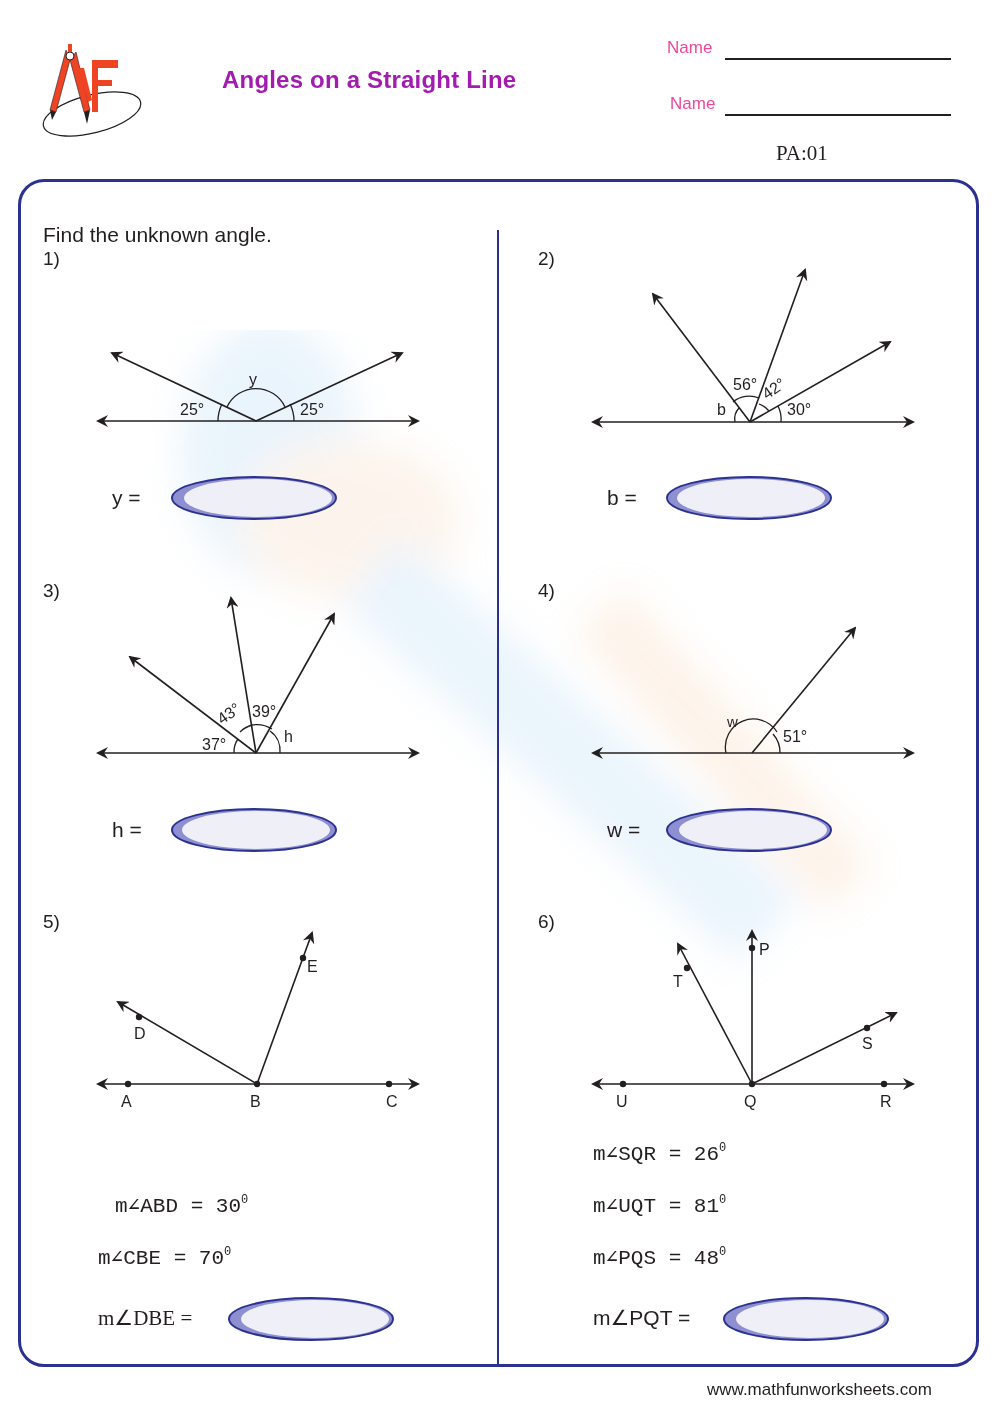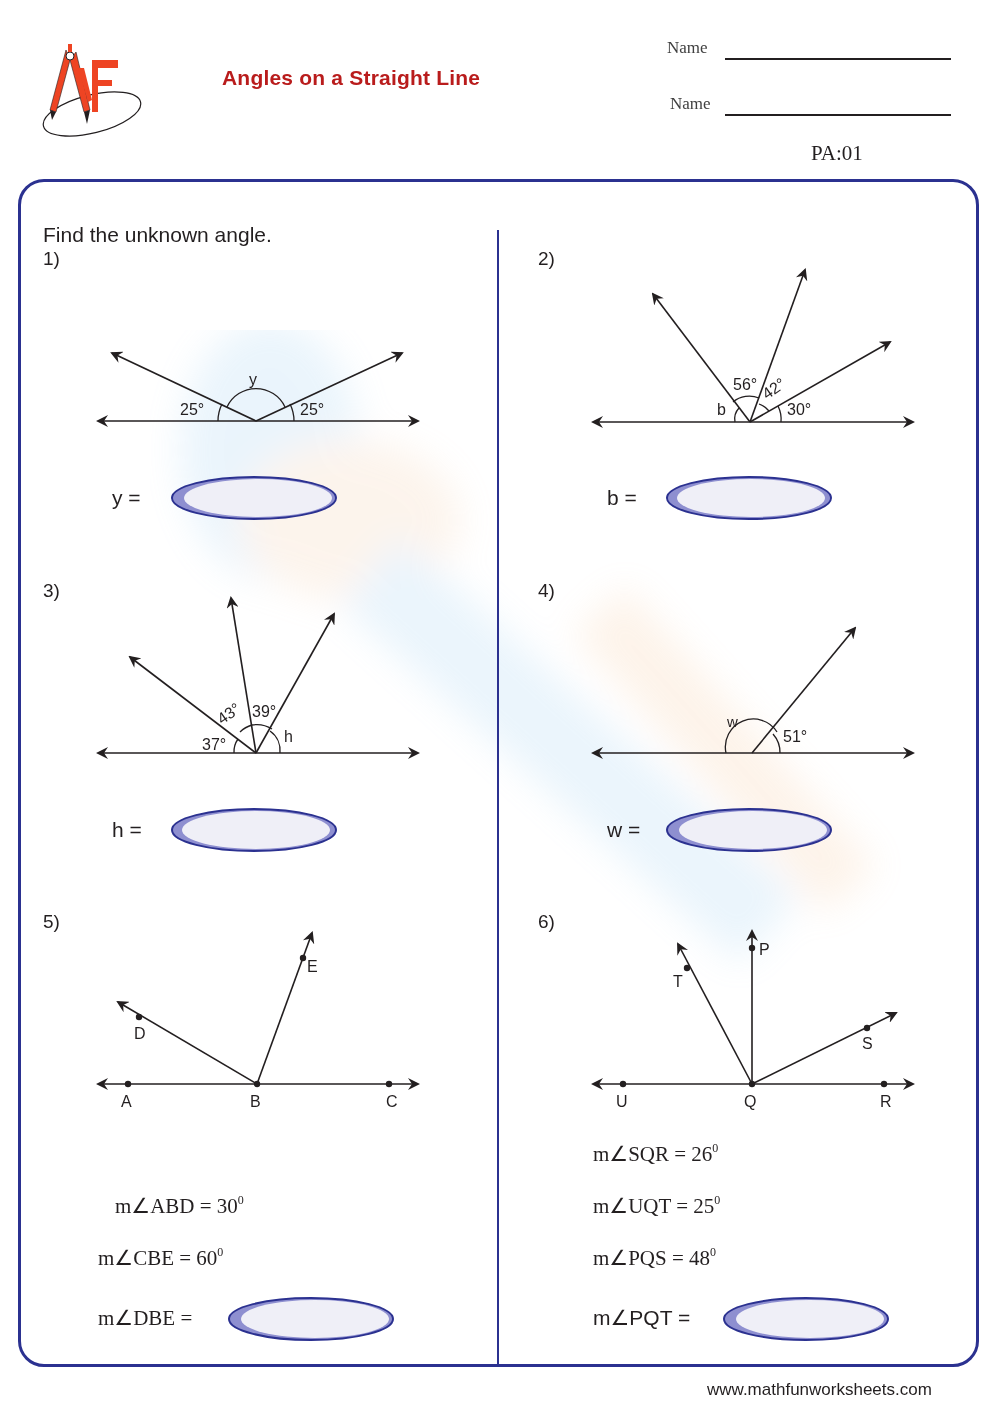--- a/index.html
+++ b/index.html
@@ -1,29 +1,29 @@
 <!DOCTYPE html>
 <html><head>
 <meta charset="utf-8">
 <style>
   * { margin: 0; padding: 0; box-sizing: border-box; }
   html, body { width: 1000px; height: 1415px; background: #ffffff; }
   body { position: relative; font-family: "DejaVu Sans", sans-serif; color: #231f20; overflow: hidden; }
   .abs { position: absolute; }
   .logo { left: 38px; top: 42px; width: 104px; height: 96px; }
-  .title { left: 222px; top: 66px; font-family: "Liberation Sans", sans-serif; font-weight: bold; font-size: 21px; color: #b91c1c; letter-spacing: 0.2px; }
-  .field-label { font-family: Liberation Serif, serif; font-size: 17px; color: #404040; }
+  .title { left: 222px; top: 66px; font-family: "Liberation Sans", sans-serif; font-weight: bold; font-size: 24px; color: #a21caf; letter-spacing: 0.2px; }
+  .field-label { font-family: Liberation Sans, sans-serif; font-size: 17px; color: #ec4899; }
   .field-line { height: 2px; background: #231f20; }
-  .pa { left: 776px; top: 141px; font-family: "Liberation Serif", serif; font-size: 21px; color: #231f20; margin-left: 35px; }
+  .pa { left: 776px; top: 141px; font-family: "Liberation Serif", serif; font-size: 21px; color: #231f20; }
   .frame { left: 18px; top: 179px; width: 961px; height: 1188px; border: 3px solid #2b3190; border-radius: 26px; }
   .divider { left: 497px; top: 230px; width: 2px; height: 1136px; background: #2b3190; }
   .instr { left: 43px; top: 195px; font-family: "Liberation Sans", sans-serif; font-size: 21px; color: #231f20; margin-top: 28px; }
   .qnum { font-family: "Liberation Sans", sans-serif; font-size: 19px; color: #231f20; }
   .eq-label { font-family: "Liberation Sans", sans-serif; font-size: 21px; color: #231f20; }
-  .given { font-family: Liberation Serif, serif; font-size: 21px; color: #231f20; }
+  .given { font-family: Liberation Mono, monospace; font-size: 21px; color: #231f20; }
   .given sup { font-size: 12px; vertical-align: 9px; }
   .answer-oval { width: 168px; height: 46px; }
   .footer { left: 707px; top: 1380px; font-family: "Liberation Sans", sans-serif; font-size: 17px; color: #231f20; }
   svg text { font-family: "Liberation Sans", sans-serif; fill: #231f20; }
   .watermark { left: 150px; top: 330px; width: 760px; height: 720px; opacity: 0.18; pointer-events: none; }
 </style>
 </head>
 <body>
 
 <svg class="abs watermark" viewBox="0 0 760 720">
@@ -159,21 +159,21 @@
   <circle cx="299" cy="159" r="3.2" fill="#231f20"></circle>
   <circle cx="49" cy="92" r="3.2" fill="#231f20"></circle>
   <circle cx="213" cy="33" r="3.2" fill="#231f20"></circle>
   <text x="31" y="182" font-size="16">A</text>
   <text x="160" y="182" font-size="16">B</text>
   <text x="296" y="182" font-size="16">C</text>
   <text x="44" y="114" font-size="16">D</text>
   <text x="217" y="47" font-size="16">E</text>
 </svg>
 <div class="abs given" style="left:115px; top:1193px;"><span>m∠ABD  =  </span><span>30</span><sup>0</sup></div>
-<div class="abs given" style="left:98px; top:1245px;"><span>m∠CBE  =  </span><span>60</span><sup>0</sup></div>
+<div class="abs given" style="left:98px; top:1245px;"><span>m∠CBE  =  </span><span>70</span><sup>0</sup></div>
 <div class="abs eq-label" style="left:98px; top:1306px;font-family:Liberation Serif, serif;">m∠DBE  =</div>
 <svg class="abs answer-oval" style="left:227px; top:1296px;" viewBox="0 0 168 46">
   <ellipse cx="84" cy="23" rx="82" ry="21" fill="#8e8fd0" stroke="#2b3190" stroke-width="2"></ellipse>
   <ellipse cx="88" cy="23" rx="74" ry="19" fill="#efeff7"></ellipse>
 </svg>
 
 <div class="abs qnum" style="left:538px; top:911px;">6)</div>
 <svg class="abs" style="left:585px; top:925px;" width="340" height="190">
   <line x1="8" y1="159" x2="328" y2="159" stroke="#231f20" stroke-width="1.6" marker-start="url(#arr)" marker-end="url(#arr)"></line>
   <line x1="167" y1="159" x2="167" y2="6" stroke="#231f20" stroke-width="1.6" marker-end="url(#arr)"></line>
@@ -186,21 +186,21 @@
   <circle cx="102" cy="43" r="3.2" fill="#231f20"></circle>
   <circle cx="282" cy="103" r="3.2" fill="#231f20"></circle>
   <text x="31" y="182" font-size="16">U</text>
   <text x="159" y="182" font-size="16">Q</text>
   <text x="295" y="182" font-size="16">R</text>
   <text x="174" y="30" font-size="16">P</text>
   <text x="88" y="62" font-size="16">T</text>
   <text x="277" y="124" font-size="16">S</text>
 </svg>
 <div class="abs given" style="left:593px; top:1141px;"><span>m∠SQR  =  </span><span>26</span><sup>0</sup></div>
-<div class="abs given" style="left:593px; top:1193px;"><span>m∠UQT  =  </span><span>25</span><sup>0</sup></div>
+<div class="abs given" style="left:593px; top:1193px;"><span>m∠UQT  =  </span><span>81</span><sup>0</sup></div>
 <div class="abs given" style="left:593px; top:1245px;"><span>m∠PQS  =  </span><span>48</span><sup>0</sup></div>
 <div class="abs eq-label" style="left:593px; top:1306px;text-align:right;">m∠PQT  =</div>
 <svg class="abs answer-oval" style="left:722px; top:1296px;" viewBox="0 0 168 46">
   <ellipse cx="84" cy="23" rx="82" ry="21" fill="#8e8fd0" stroke="#2b3190" stroke-width="2"></ellipse>
   <ellipse cx="88" cy="23" rx="74" ry="19" fill="#efeff7"></ellipse>
 </svg>
 
 <div class="abs footer">www.mathfunworksheets.com</div>
 
 </body></html>

